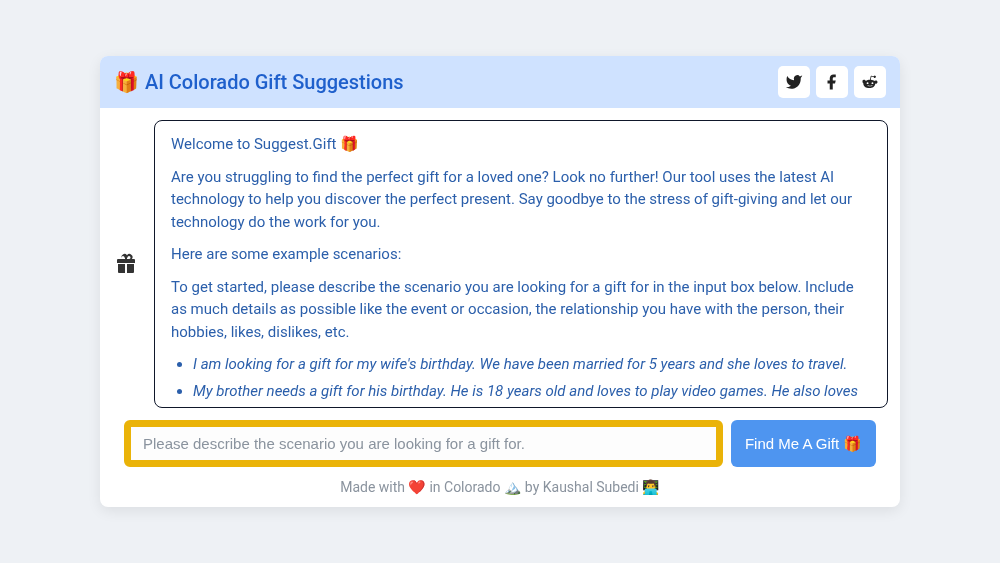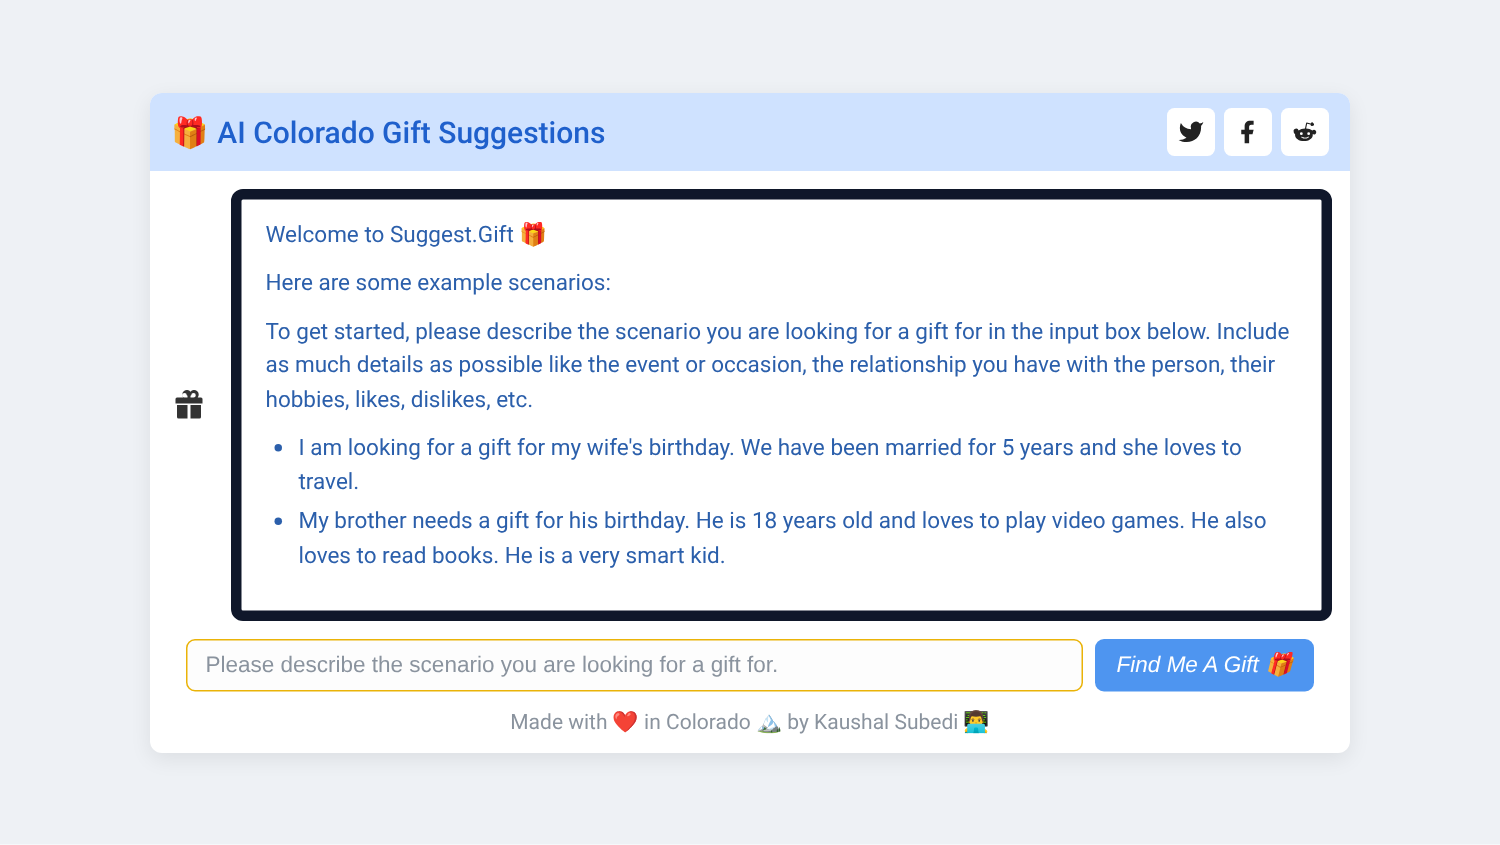--- a/index.html
+++ b/index.html
@@ -68,60 +68,59 @@
   .avatar {
     width: 28px;
     flex-shrink: 0;
     display: flex;
     justify-content: center;
     margin-top: 132px;
   }
   .avatar svg { width: 24px; height: 24px; fill: #333; }
   .bubble {
     flex: 1;
-    border: 7px solid #0f172a;
+    border: 1px solid #0f172a;
     border-radius: 8px;
     padding: 12px 16px;
     color: #2b5fab;
     font-size: 15px;
     line-height: 1.5;
     height: 288px;
     overflow: hidden;
   }
   .bubble p { margin-bottom: 10px; }
   .bubble ul { padding-left: 22px; margin-top: 2px; }
-  .bubble li { margin-bottom: 4px; }
+  .bubble li { margin-bottom: 4px; font-style: italic; }
   .input-row {
     display: flex;
     gap: 8px;
     padding: 12px;
   }
   .input-row input {
     flex: 1;
     padding: 8px 12px;
-    border: 1px solid #eab308;
+    border: 7px solid #eab308;
     border-radius: 6px;
     font-size: 15px;
     color: #737373;
     background: #fdfdfd;
   }
   .input-row input::placeholder { color: #8a939e; }
   .find-btn {
     background: #4e95f0;
     color: #fff;
     border: none;
     border-radius: 6px;
     padding: 4px 14px;
     font-size: 15px;
     cursor: pointer;
     display: flex;
     align-items: center;
     gap: 4px;
     white-space: nowrap;
-    font-style: italic;
   }
   .footer {
     text-align: center;
     color: #8a939e;
     font-size: 14px;
     padding: 0 12px 12px 12px;
   }
 </style>
 </head>
 <body>
@@ -154,20 +153,21 @@
 
   <div class="body">
     <div class="chat-row">
       <div class="avatar">
         <svg viewBox="0 0 24 24">
             <path d="M20 7h-2.18A3 3 0 0 0 13 3.17 3 3 0 0 0 8.18 7H6H4a1 1 0 0 0-1 1v3h18V8a1 1 0 0 0-1-1zM11 7H9a1.5 1.5 0 1 1 1.5-1.5c.28 0 .5.22.5.5V7zm2 0V6c0-.28.22-.5.5-.5A1.5 1.5 0 1 1 15 7h-2zM4 20a1 1 0 0 0 1 1h6v-9H4v8zm9 1h6a1 1 0 0 0 1-1v-8h-7v9z"></path>
           </svg>
       </div>
       <div class="bubble">
         <p>Welcome to Suggest.Gift 🎁</p>
+        <p>Are you struggling to find the perfect gift for a loved one? Look no further! Our tool uses the latest AI technology to help you discover the perfect present. Say goodbye to the stress of gift-giving and let our technology do the work for you.</p>
         <p>Here are some example scenarios:</p>
         <p>To get started, please describe the scenario you are looking for a gift for in the input box below. Include as much details as possible like the event or occasion, the relationship you have with the person, their hobbies, likes, dislikes, etc.</p>
         <ul>
           <li>I am looking for a gift for my wife's birthday. We have been married for 5 years and she loves to travel.</li>
           <li>My brother needs a gift for his birthday. He is 18 years old and loves to play video games. He also loves to read books. He is a very smart kid.</li>
 
         </ul>
       </div>
     </div>
 

